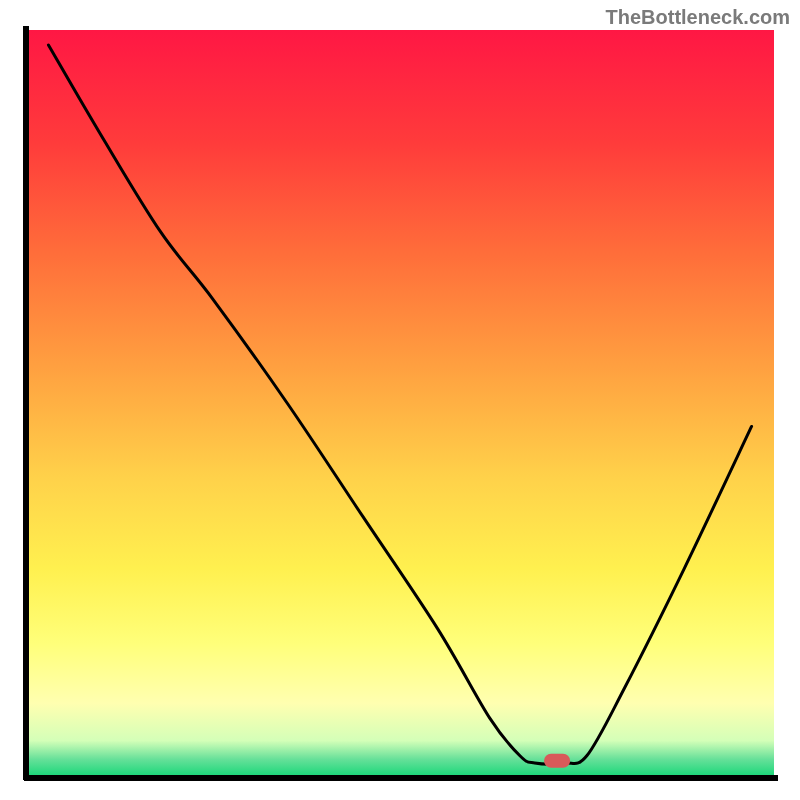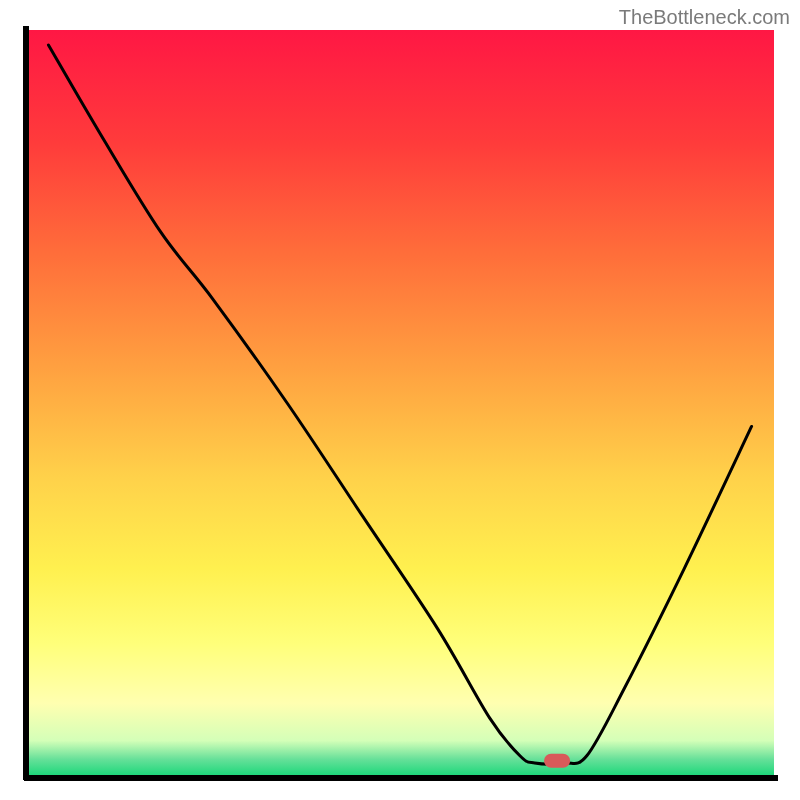--- a/index.html
+++ b/index.html
@@ -8,21 +8,21 @@
     height: 800px;
     background: #ffffff;
     position: relative;
     font-family: Arial, sans-serif;
   }
   .attribution {
     position: absolute;
     top: 6px;
     right: 10px;
     font-size: 20px;
-    font-weight: normal;
+    font-weight: bold;
     color: #7a7a7a;
     z-index: 10;
   }
   .chart-container {
     position: absolute;
     top: 0;
     left: 0;
     width: 800px;
     height: 800px;
   }

